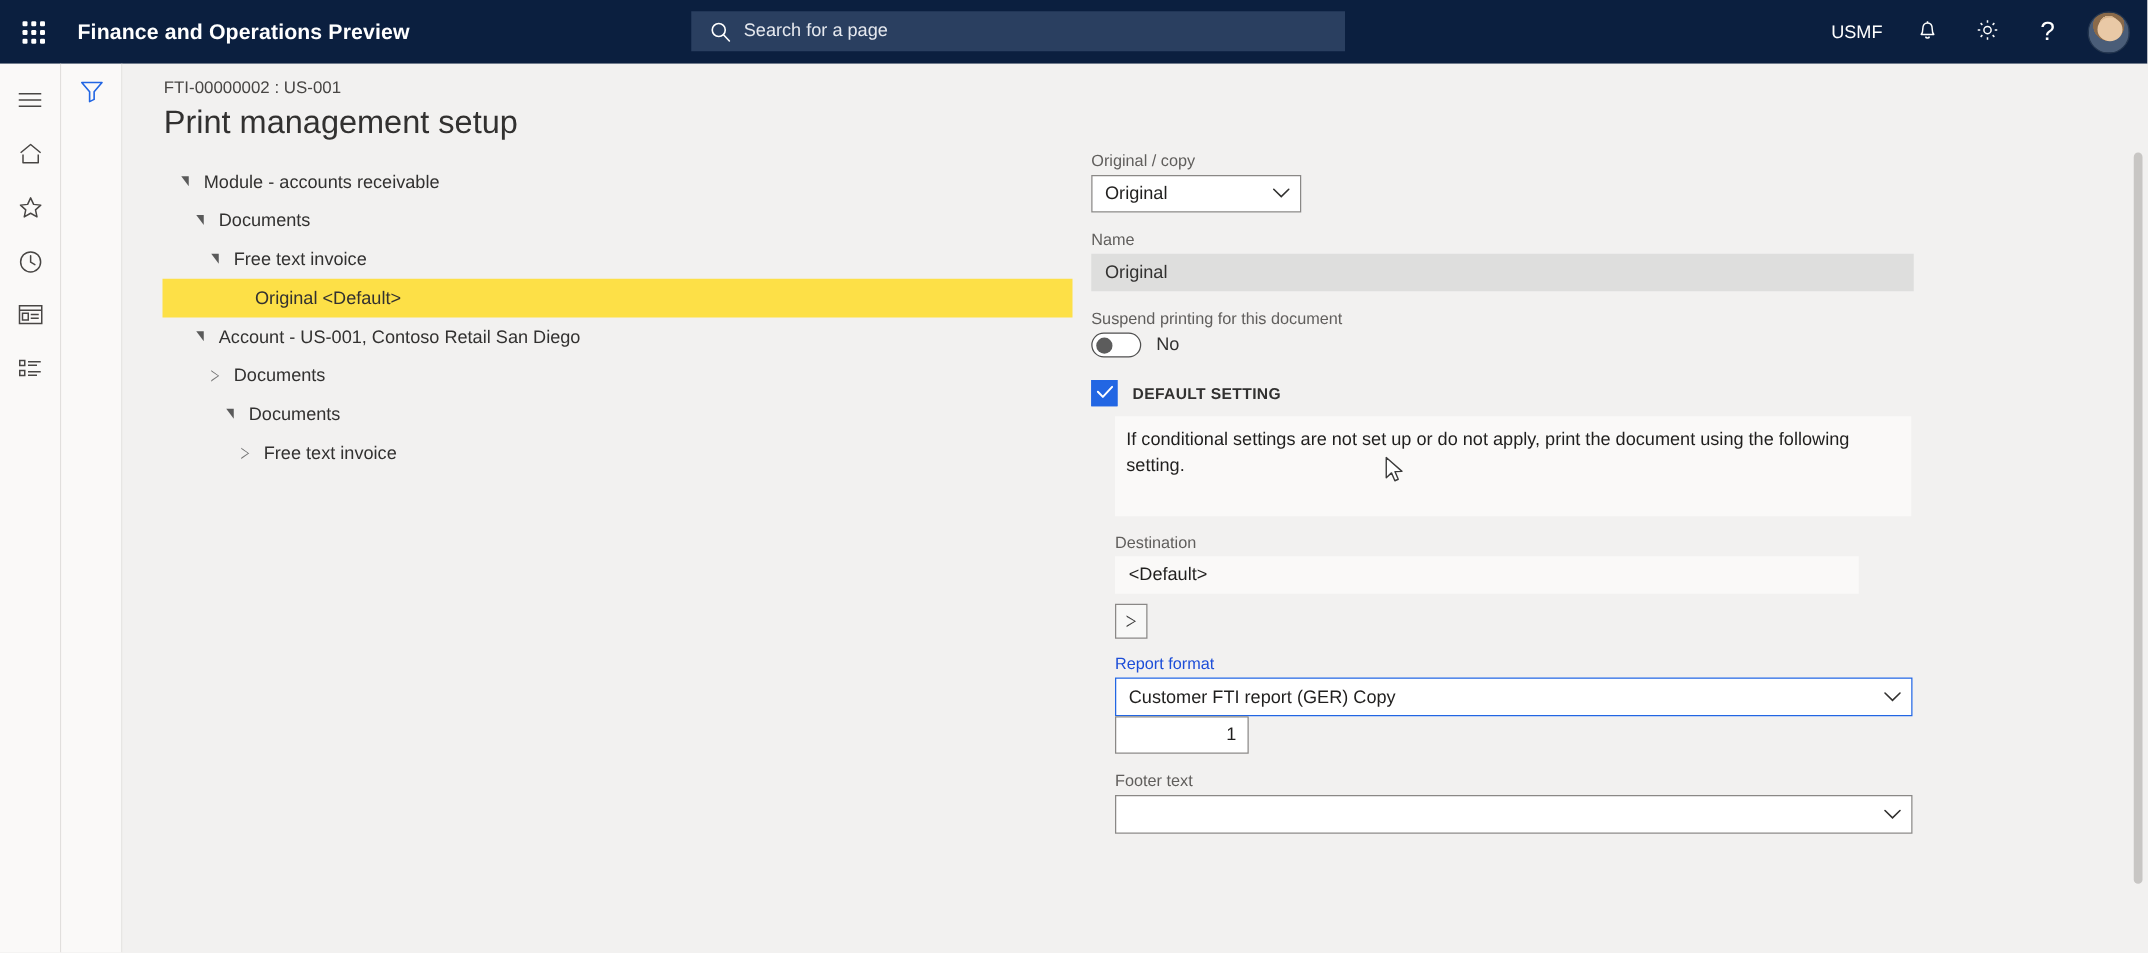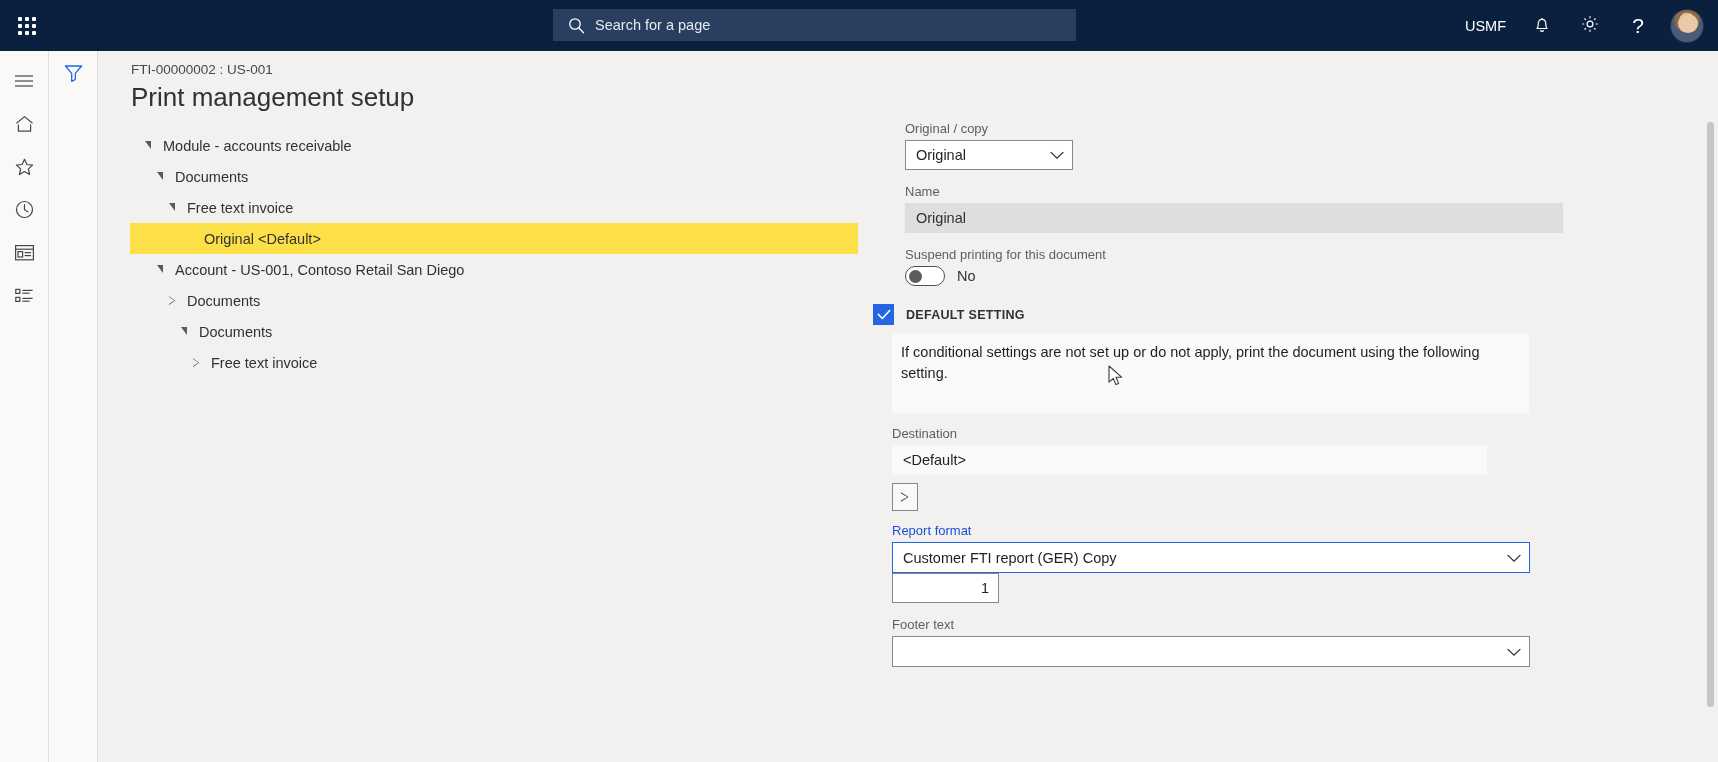--- a/index.html
+++ b/index.html
@@ -116,21 +116,21 @@
     clip-path: polygon(0 0, 100% 50%, 0 100%, 0 88%, 82% 50%, 0 12%);
   }
   .tlabel { margin-left: 6px; white-space: nowrap; }
 
   
   .rpanel { position: absolute; left: 775px; top: 70px; width: 790px; }
   .sect-head {
     font-size: 12.5px; font-weight: bold; color: #323130;
     letter-spacing: .3px; margin-bottom: 13px;
   }
-  .fld { margin-bottom: 14px; margin-left: 32px; }
+  .fld { margin-bottom: 14px; }
   .fld-label { font-size: 13px; color: #605e5c; margin-bottom: 4px; }
   .sel-box {
     width: 168px; height: 30px; background: #fff; border: 1px solid #8a8886;
     display: flex; align-items: center; padding: 0 8px 0 10px;
     font-size: 14.5px; color: #201f1e; cursor: pointer;
   }
   .sel-box .val { flex: 1; }
   .ro-input {
     width: 658px; height: 30px; background: #dededd; border: none;
     display: flex; align-items: center; padding-left: 11px;
@@ -225,20 +225,21 @@
           <i></i>
           <i></i>
           <i></i>
           <i></i>
           <i></i>
           <i></i>
           <i></i>
           <i></i>
       </div>
     </div>
+    <div class="app-title">Finance and Operations Preview</div>
 
     <div class="search-wrap">
       <span class="search-ic">
         <svg width="17" height="17" viewBox="0 0 17 17">
             <circle cx="7" cy="7" r="5.2" fill="none" stroke="#ffffff" stroke-width="1.3"></circle>
             <line x1="10.8" y1="10.8" x2="15.5" y2="15.8" stroke="#ffffff" stroke-width="1.3" stroke-linecap="round"></line>
           </svg>
       </span>
       <span class="search-ph">Search for a page</span>
     </div>

